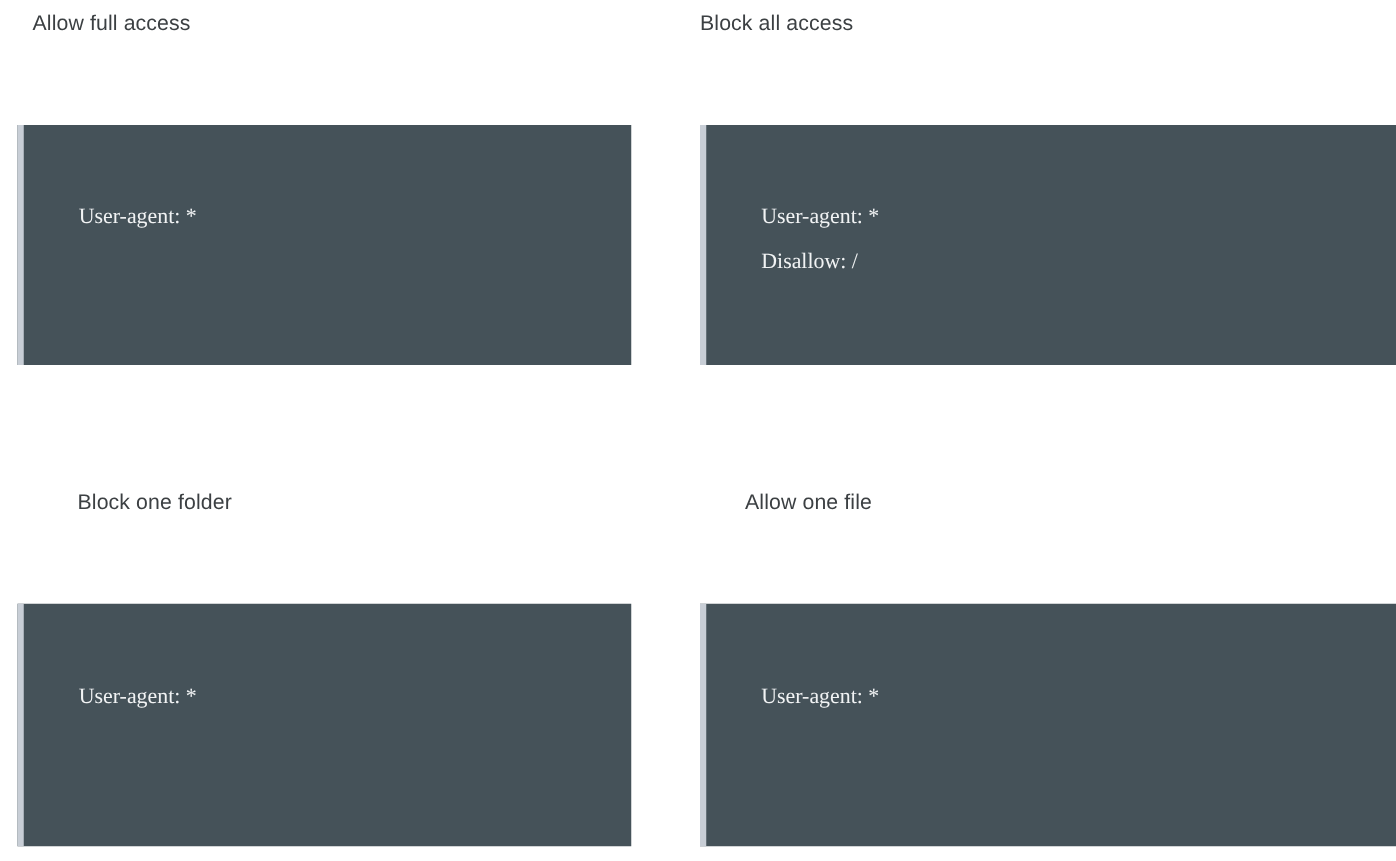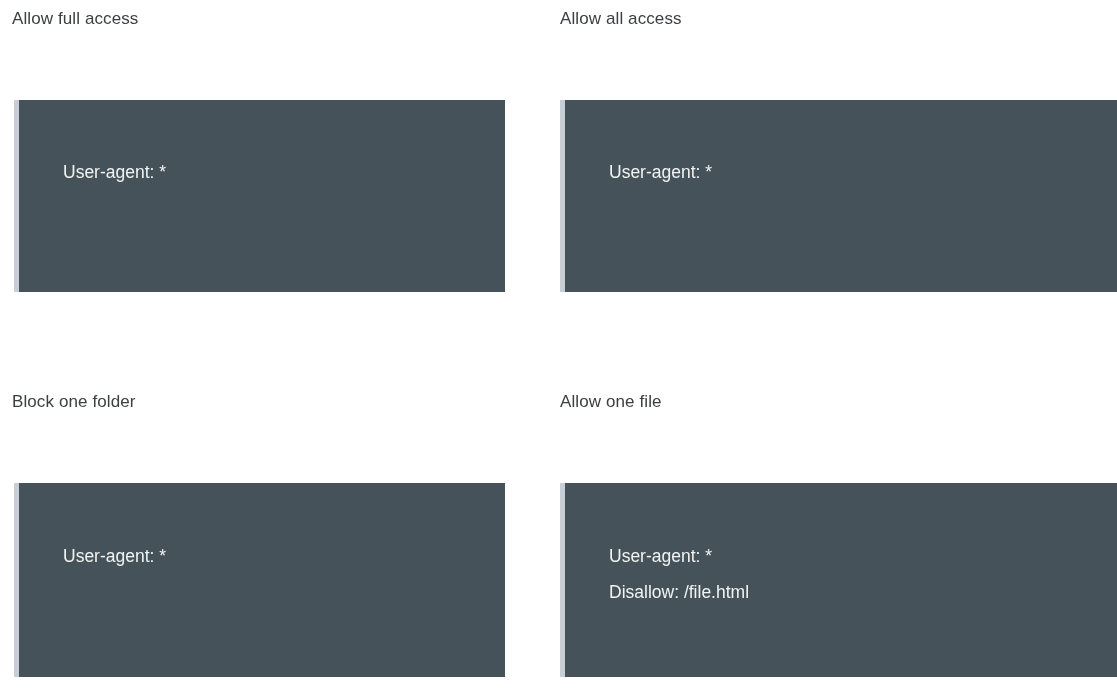--- a/index.html
+++ b/index.html
@@ -38,42 +38,42 @@
 
   .code-block {
     position: absolute;
     background: #455259;
     border-left: 5px solid #c8ced6;
     box-sizing: border-box;
     overflow: hidden;
   }
 
   .code-body {
-    font-family: Liberation Sans, sans-serif;
+    font-family: Liberation Serif, serif;
     font-size: 17.5px;
     line-height: 36px;
     color: #f1f3f4;
     white-space: pre;
     margin: 0;
     padding: 0;
     position: absolute;
     left: 44px;
   }
 
   .code-line {
     display: block;
     white-space: pre;
   }
 
   
-  .col-left  { left: 12px; }
+  .col-left  { left: 26px; }
   .col-right { left: 560px; }
 
   .row-top    { top: 8px; }
-  .row-bottom { top: 391px; }
+  .row-bottom { top: 391px; margin-left: 36px; }
 
   .block-left  { left: 14px;  width: 491px; }
   .block-right { left: 560px; width: 557px; }
 
   .block-top    { top: 100px; height: 192px; }
   .block-bottom { top: 483px; height: 194px; }
 
   .code-top    { top: 54px; }
   .code-bottom { top: 55px; }
 </style>
@@ -83,33 +83,33 @@
 <div class="page">
 
   <div class="example col-left row-top">
     <div class="example-title">Allow full access</div>
   </div>
   <div class="code-block block-left block-top">
     <pre class="code-body code-top"><span class="code-line">User-agent: *</span></pre>
   </div>
 
   <div class="example col-right row-top">
-    <div class="example-title">Allow all access</div>
+    <div class="example-title">Block all access</div>
   </div>
   <div class="code-block block-right block-top">
-    <pre class="code-body code-top"><span class="code-line">User-agent: *</span></pre>
+    <pre class="code-body code-top"><span class="code-line">User-agent: *</span><span class="code-line">Disallow: /</span></pre>
   </div>
 
   <div class="example col-left row-bottom">
     <div class="example-title">Block one folder</div>
   </div>
   <div class="code-block block-left block-bottom">
     <pre class="code-body code-bottom"><span class="code-line">User-agent: *</span></pre>
   </div>
 
   <div class="example col-right row-bottom">
     <div class="example-title">Allow one file</div>
   </div>
   <div class="code-block block-right block-bottom">
-    <pre class="code-body code-bottom"><span class="code-line">User-agent: *</span><span class="code-line">Disallow: /file.html</span></pre>
+    <pre class="code-body code-bottom"><span class="code-line">User-agent: *</span></pre>
   </div>
 
 </div>
 
 </body></html>

